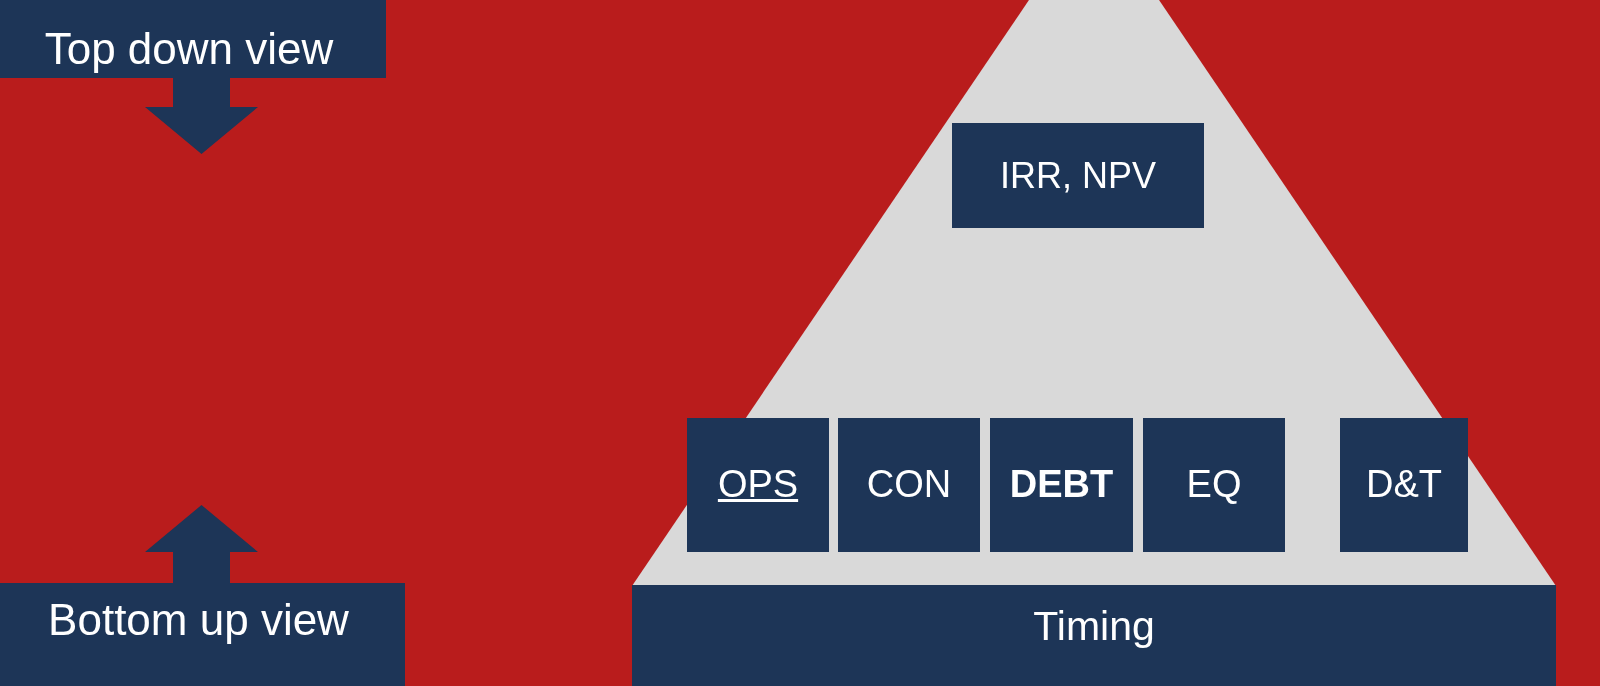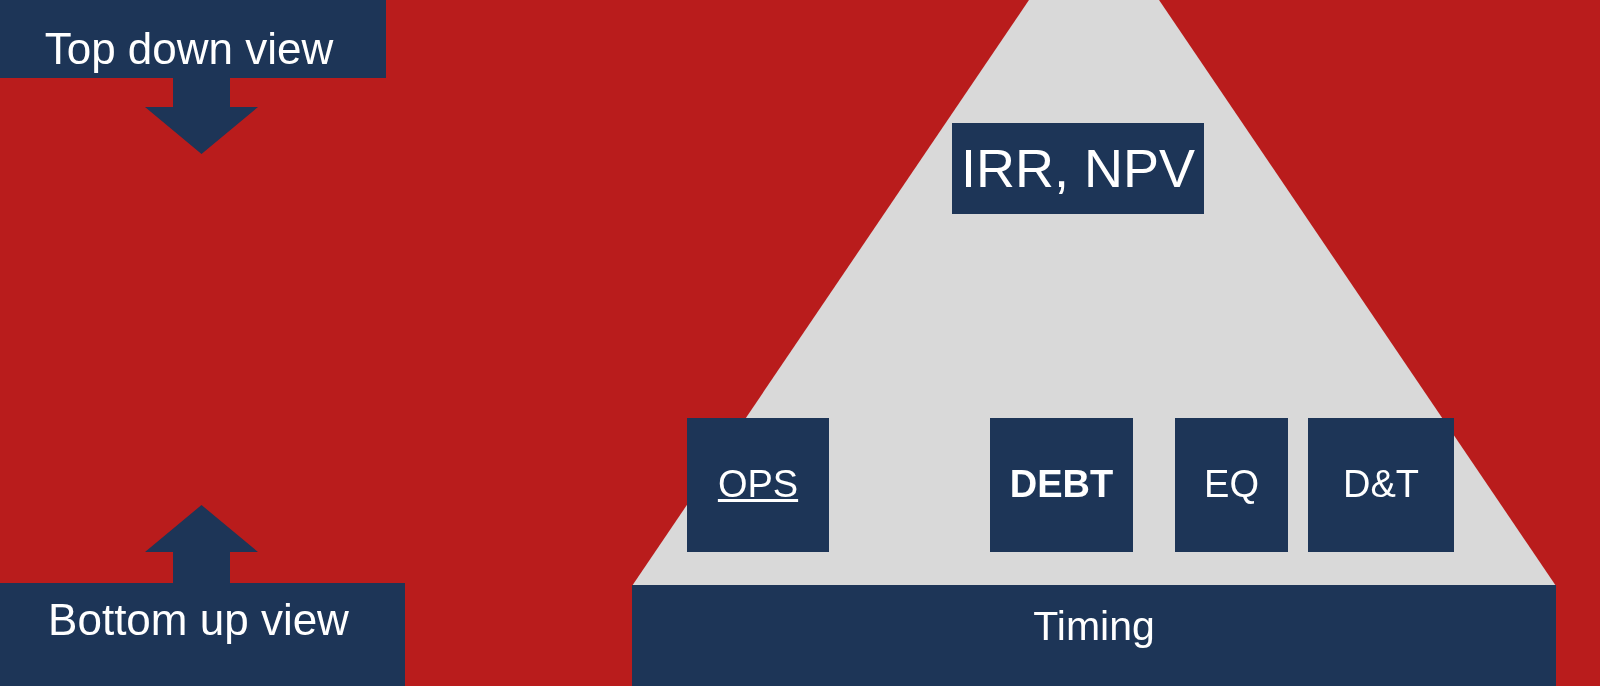--- a/index.html
+++ b/index.html
@@ -76,44 +76,44 @@
     width: 924px;
     height: 682px;
   }
   #pyramid svg { display: block; width: 100%; height: 100%; }
 
   
   #irr-npv-box {
     left: 952px;
     top: 123px;
     width: 252px;
-    height: 91px;
-    font-size: 54px;
+    height: 105px;
+    font-size: 36px;
   }
 
   
   #cashflow-box {
     left: 858px;
     top: 255px;
     width: 437px;
     height: 135px;
     font-size: 41px;
   }
 
   
   .pillar {
     top: 418px;
     height: 134px;
     font-size: 38px;
   }
   #pillar-0 { left: 687px;  width: 142px; text-decoration: underline; }
   #pillar-1 { left: 838px;  width: 142px; }
   #pillar-2 { left: 990px;  width: 143px; font-weight: bold; }
-  #pillar-3 { left: 1143px; width: 113px; margin-left: 32px; }
-  #pillar-4 { left: 1308px; width: 146px; }
+  #pillar-3 { left: 1143px; width: 142px; }
+  #pillar-4 { left: 1340px; width: 128px; }
 
   
   #timing-bar {
     left: 632px;
     top: 585px;
     width: 924px;
     height: 108px;
     font-size: 41px;
     align-items: flex-start;
     padding-top: 20px;
@@ -152,20 +152,23 @@
 
   <div class="navy-box" id="irr-npv-box">
     <span>IRR, NPV</span>
   </div>
 
 
   <div class="navy-box pillar" id="pillar-0">
     <span>OPS</span>
   </div>
 
+  <div class="navy-box pillar" id="pillar-1">
+    <span>CON</span>
+  </div>
 
   <div class="navy-box pillar" id="pillar-2">
     <span>DEBT</span>
   </div>
 
   <div class="navy-box pillar" id="pillar-3">
     <span>EQ</span>
   </div>
 
   <div class="navy-box pillar" id="pillar-4">

